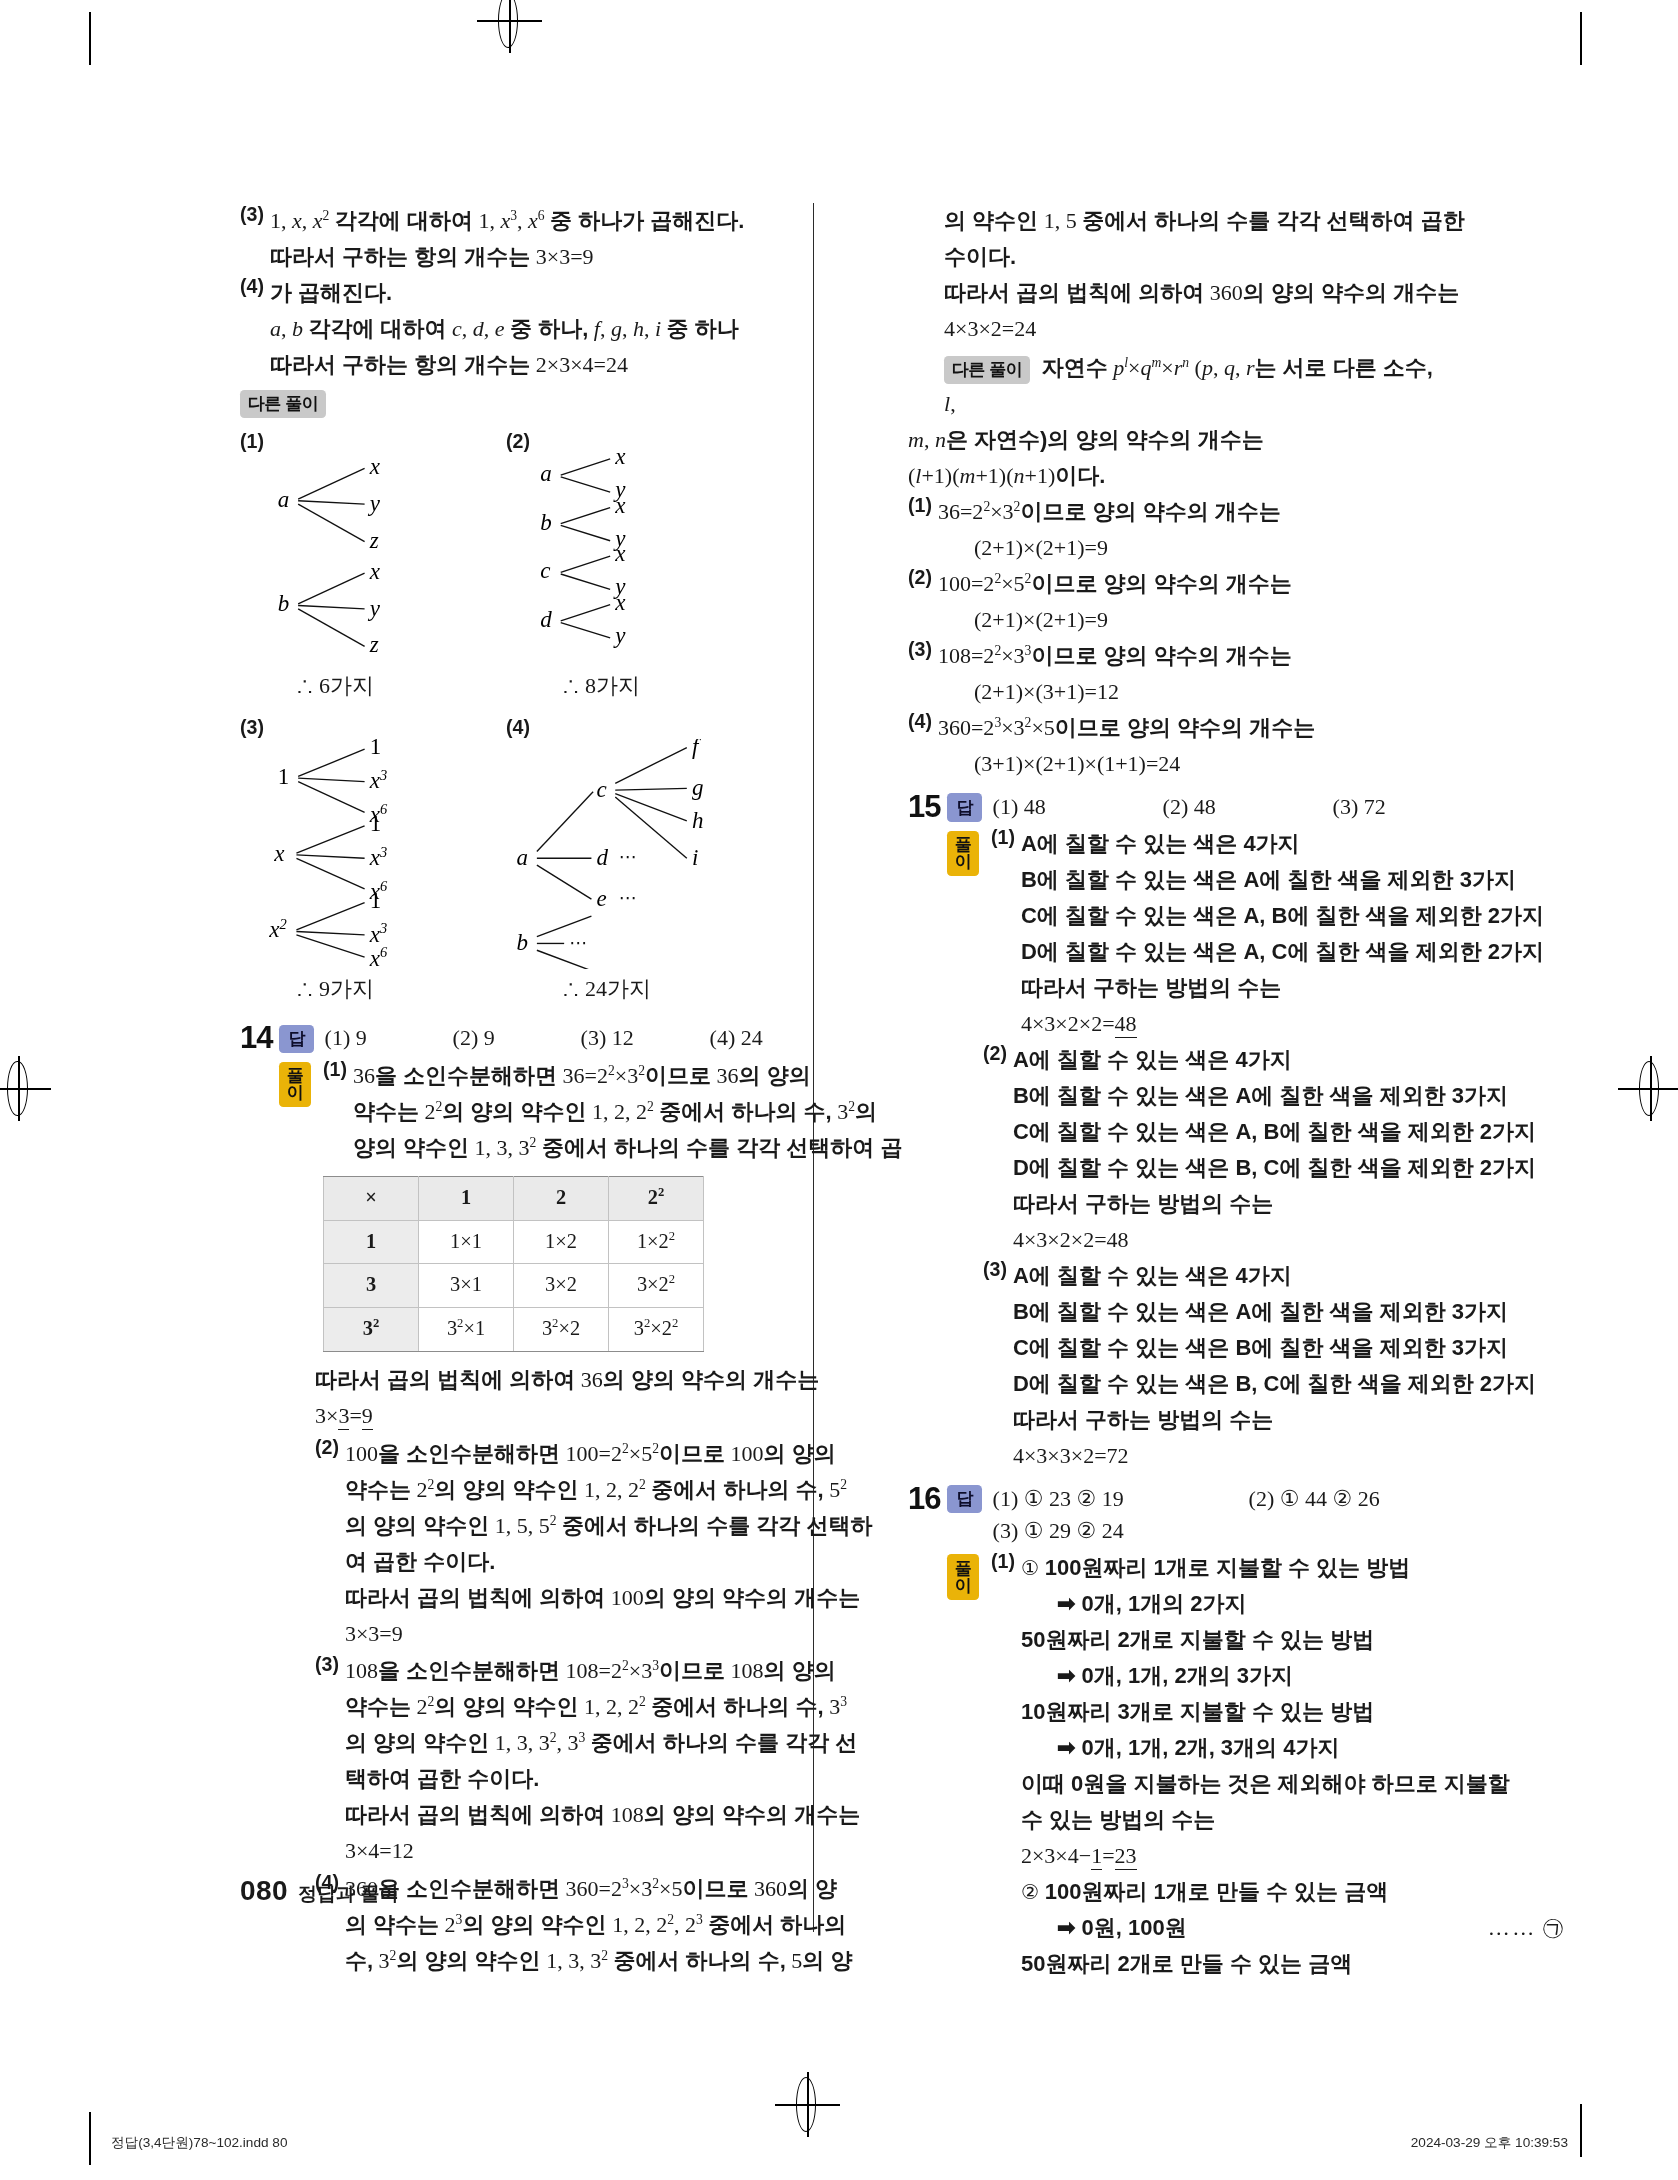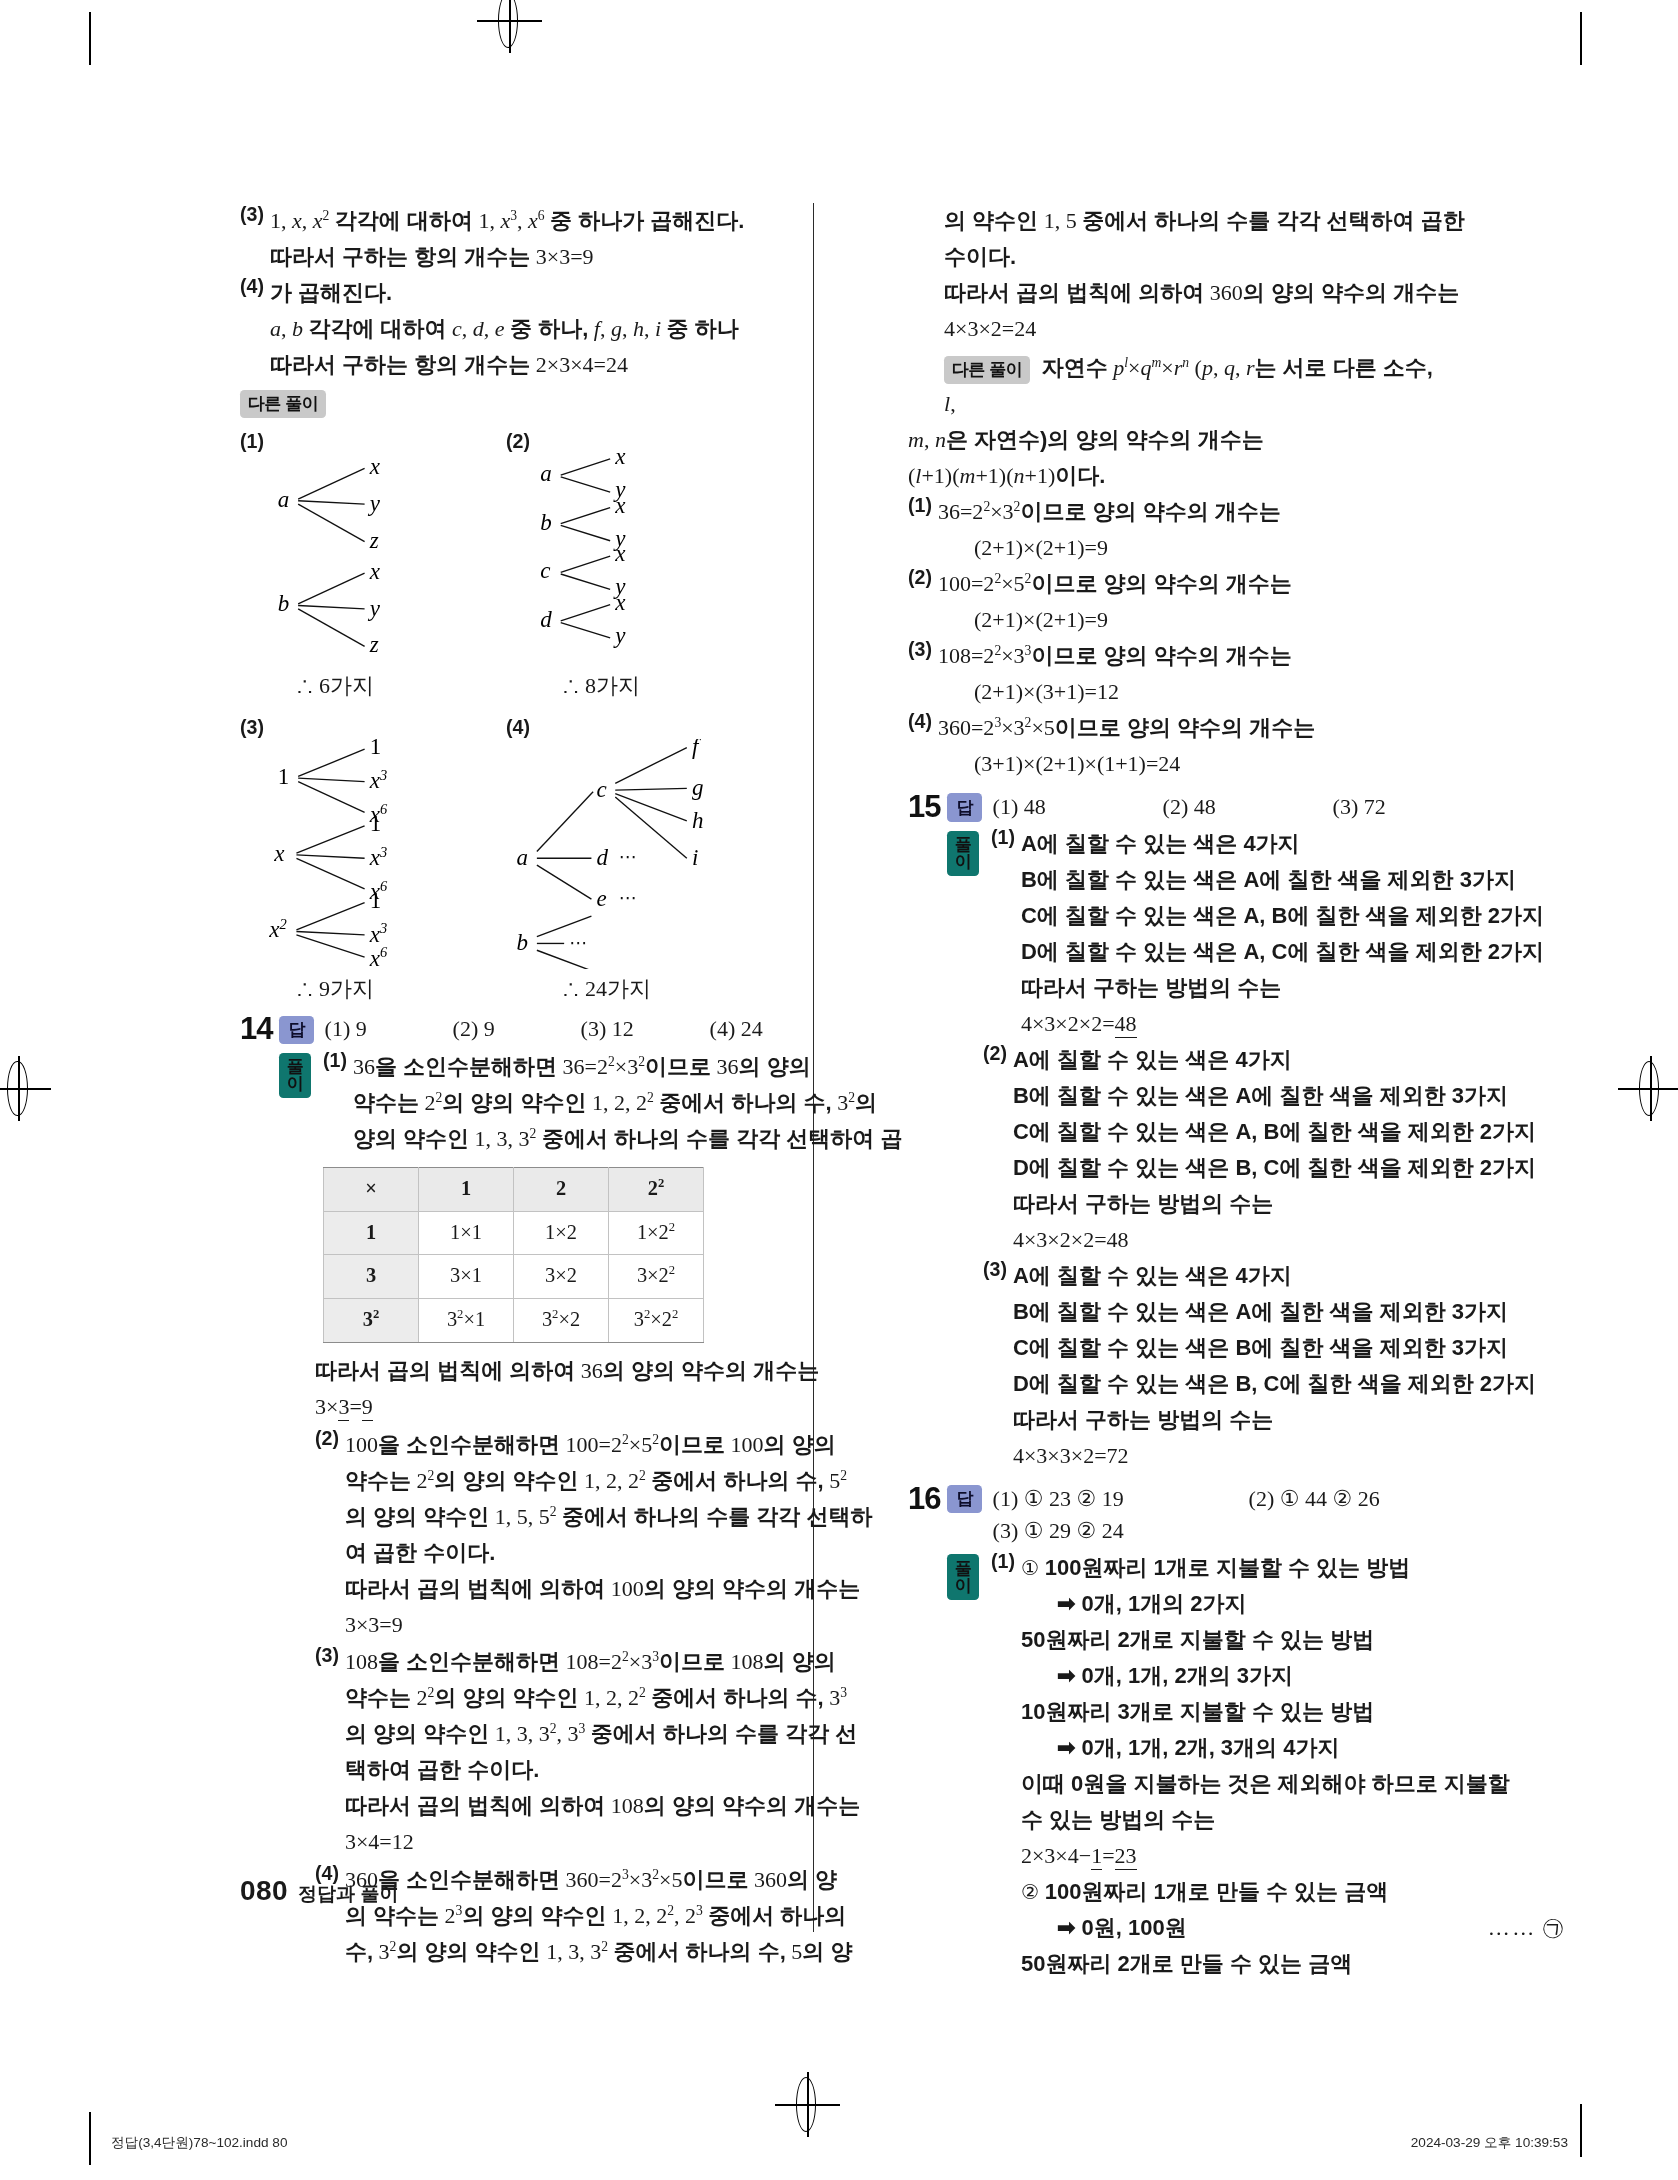--- a/index.html
+++ b/index.html
@@ -40,21 +40,21 @@
   .item .bdy { flex:1 1 auto; }
   .indent1 { padding-left:36px; }
   
   .badge {
     display:inline-block; font-family:"Liberation Sans", sans-serif; font-weight:bold;
     font-size:17px; line-height:1; padding:5.1px 7.7px 6px; border-radius:4.3px;
     color:#111; vertical-align:middle; letter-spacing:-0.4px;
   }
   .badge-dareun { background:#c9c9c9; }
   .badge-dap { background:#8a96d0; color:#0d0d2b; padding:5.1px 9.4px 6px; }
-  .badge-puri { background:#0f766e; }
+  .badge-puri { background:#eab308; }
   
   .prob { display:flex; align-items:flex-start; margin-top:8.5px; }
   .prob-no {
     font-family:"Liberation Sans", sans-serif; font-weight:bold; font-size:31px;
     line-height:31px; width:39px; flex:0 0 39px; color:#111; letter-spacing:-0.9px;
   }
   .prob-body { flex:1 1 auto; }
   .answers { display:flex; font-size:22px; line-height:32px; align-items:center; }
   .answers .a { white-space:nowrap; }
   .sol-head { display:flex; align-items:flex-start; margin-top:3.4px; }
@@ -272,21 +272,21 @@
               <line x1="36" y1="148" x2="100" y2="188"></line>
               <line x1="36" y1="232" x2="100" y2="208"></line>
               <line x1="36" y1="240" x2="68" y2="240"></line>
               <line x1="36" y1="248" x2="100" y2="272"></line>
             </g>
           </svg>
           <div class="tree-concl">∴ 24가지</div>
         </div>
       </div>
 
-      <div class="prob" style="margin-top:9px">
+      <div class="prob" style="margin-top:18px">
         <div class="prob-no">14</div>
         <div class="prob-body">
           <div style="display:flex; align-items:flex-start;">
             <span class="badge badge-dap" style="margin-right:10.2px; margin-top:2.6px;">답</span>
             <div class="answers" style="flex:1">
               <span class="a num" style="width:128px">(1) 9</span>
               <span class="a num" style="width:128px">(2) 9</span>
               <span class="a num" style="width:129px">(3) 12</span>
               <span class="a num">(4) 24</span>
             </div>

